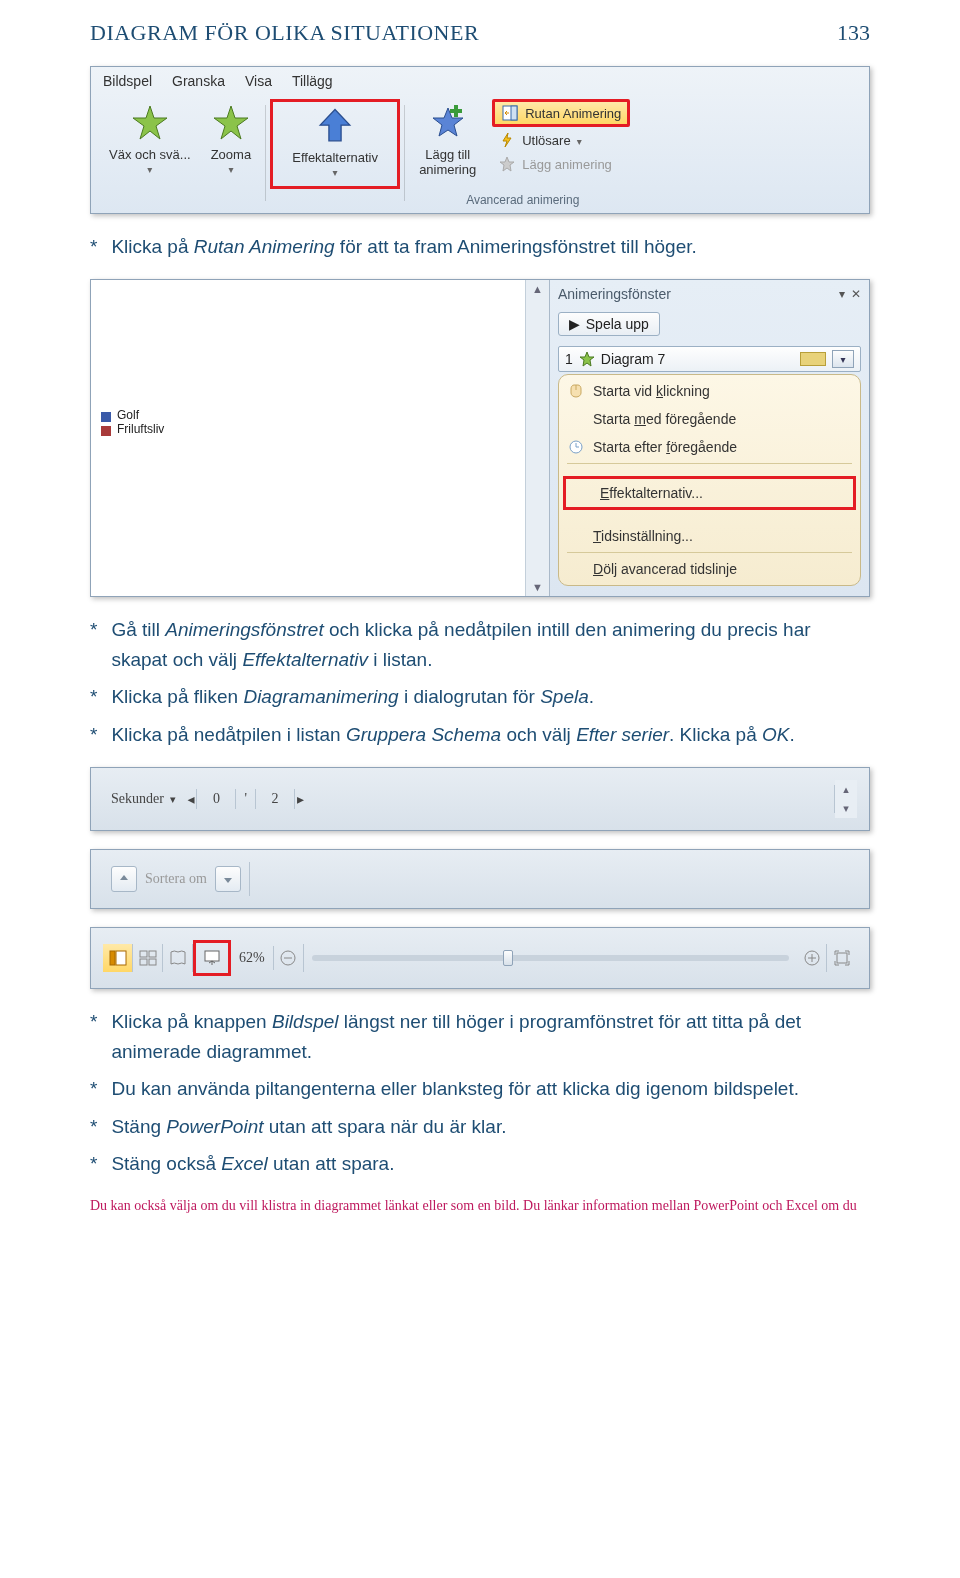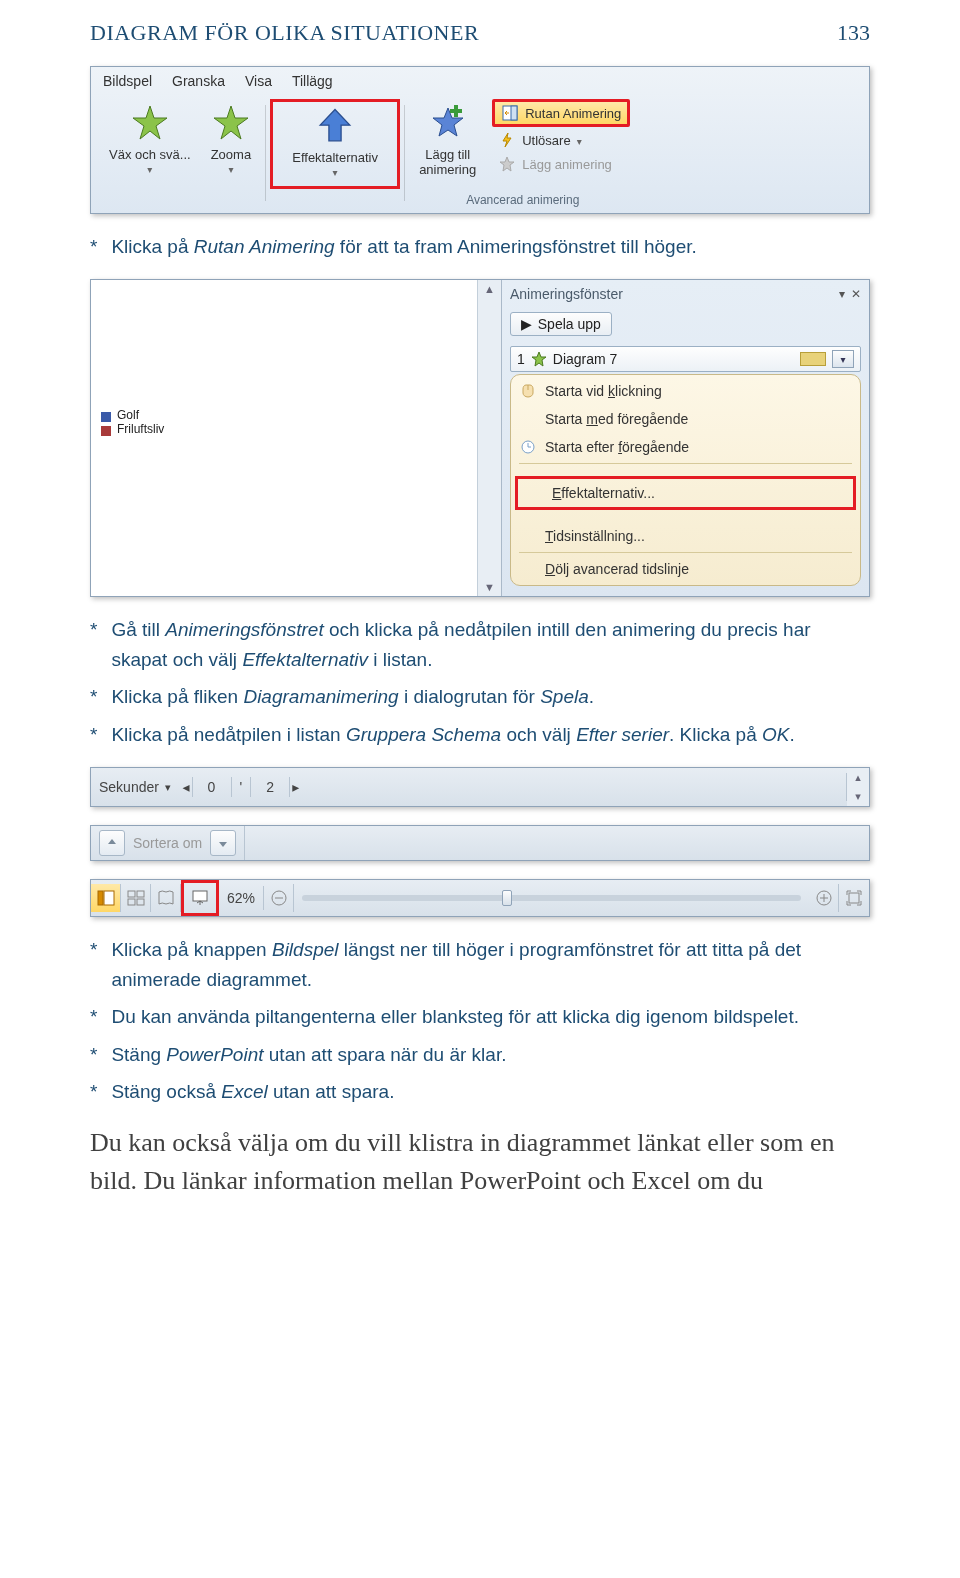--- a/index.html
+++ b/index.html
@@ -23,43 +23,43 @@
   .bullets{list-style:none;padding:0;margin:18px 0}
   .bullets li{display:flex;gap:14px;font-family:Verdana,Geneva,sans-serif;font-size:19px;line-height:1.55;color:#1e4d73;margin-bottom:8px}
   .bullets li .star{color:#1e4d73;flex:0 0 auto}
   .bullets li .txt{flex:1}
   .bullets .ital{font-style:italic}
   .panel{display:flex;border:1px solid #8fa3b8;box-shadow:2px 2px 5px rgba(0,0,0,.25);background:#f2f5f9;font-family:'Segoe UI',Tahoma,sans-serif;font-size:14px;margin-bottom:18px}
   .panel-left{flex:1;background:#fff;padding:8px 10px}
   .legend{position:relative;top:120px;font-size:12px}
   .legend div{display:flex;align-items:flex-end;gap:6px}
   .legend .sw{width:10px;height:10px}
-  .panel-right{width:368px;background:linear-gradient(#e6eef6,#dce6f1);border-left:1px solid #aab9c9;padding:6px 8px 10px 8px}
+  .panel-right{width:320px;background:linear-gradient(#e6eef6,#dce6f1);border-left:1px solid #aab9c9;padding:6px 8px 10px 8px}
   .pr-head{display:flex;justify-content:space-between;align-items:center;padding-bottom:4px}
   .pr-head .ctrls{display:flex;gap:6px;color:#555;font-size:12px}
   .play{display:inline-flex;align-items:center;gap:6px;background:linear-gradient(#fdfdfd,#e8eef4);border:1px solid #9bb0c4;border-radius:3px;padding:3px 10px;margin:6px 0 10px 0}
   .anim-item{display:flex;align-items:center;gap:6px;background:linear-gradient(#fefefe,#ecf1f6);border:1px solid #9bb0c4;border-radius:2px;padding:3px 6px;margin-bottom:2px}
   .anim-item .bar{flex:1}
   .anim-item .yb{width:26px;height:14px;background:#e8d27a;border:1px solid #b89f3a}
   .anim-item .dd{width:22px;height:18px;background:linear-gradient(#fdfdfd,#dce5ee);border:1px solid #8fa3b8;display:flex;align-items:center;justify-content:center;font-size:10px;color:#335}
   .ctxmenu{background:linear-gradient(#fdf7e6,#f6ecd0);border:1px solid #c9b988;border-radius:10px;padding:2px 0;margin-top:2px}
   .ctxmenu .mi{display:flex;align-items:center;gap:8px;padding:5px 12px 5px 8px;font-size:14px;color:#333}
   .ctxmenu .mi.hl{border:3px solid #e41c24;margin:12px 4px}
   .ctxmenu .mi .mic{width:18px;height:18px;display:flex;align-items:center;justify-content:center}
   .ctxmenu hr{border:none;border-top:1px solid #d6c99a;margin:2px 8px}
   .ctxmenu u{text-decoration:underline}
-  .statusbar{border:1px solid #8fa3b8;box-shadow:2px 2px 5px rgba(0,0,0,.25);background:linear-gradient(#e7edf3,#d8e1ea);display:flex;align-items:center;padding:0;font-family:Liberation Sans, sans-serif;font-size:14px;color:#444;margin-bottom:18px}
+  .statusbar{border:1px solid #8fa3b8;box-shadow:2px 2px 5px rgba(0,0,0,.25);background:linear-gradient(#e7edf3,#d8e1ea);display:flex;align-items:center;padding:12px;font-family:Liberation Serif, serif;font-size:14px;color:#444;margin-bottom:18px}
   .statusbar .sec{display:flex;align-items:center;gap:4px;padding:4px 8px;border-right:1px solid #b8c5d2}
   .statusbar .spin{display:flex;align-items:center;gap:2px}
   .statusbar .spin .nbox{width:40px;text-align:center;border-left:1px solid #b8c5d2;border-right:1px solid #b8c5d2;padding:2px 0}
   .statusbar .btn{width:26px;height:26px;display:flex;align-items:center;justify-content:center;background:linear-gradient(#fdfdfd,#e4ebf2);border:1px solid #a7b7c7;border-radius:3px}
   .statusbar .vbtn{width:30px;height:28px;display:flex;align-items:center;justify-content:center;border-right:1px solid #b8c5d2}
   .statusbar .fill{flex:1}
   .statusbar .redbox{padding:1px}
-  .body-text{font-family:Georgia,'Times New Roman',serif;font-size:26px;line-height:1.45;color:#404040;margin-top:14px}
+  .body-text{font-family:Georgia,'Times New Roman',serif;font-size:14px;line-height:1.45;color:#be185d;margin-top:14px}
   .scroll-up{width:24px;display:flex;flex-direction:column;justify-content:space-between;align-items:center;background:#e8eef4;border-left:1px solid #c3cfda}
   .scroll-up .ar{font-size:11px;color:#667;padding:3px 0}
 </style>
 </head>
 <body>
 
 <div class="page-header">
   <span class="title">DIAGRAM FÖR OLIKA SITUATIONER</span>
   <span class="num">133</span>
 </div>

